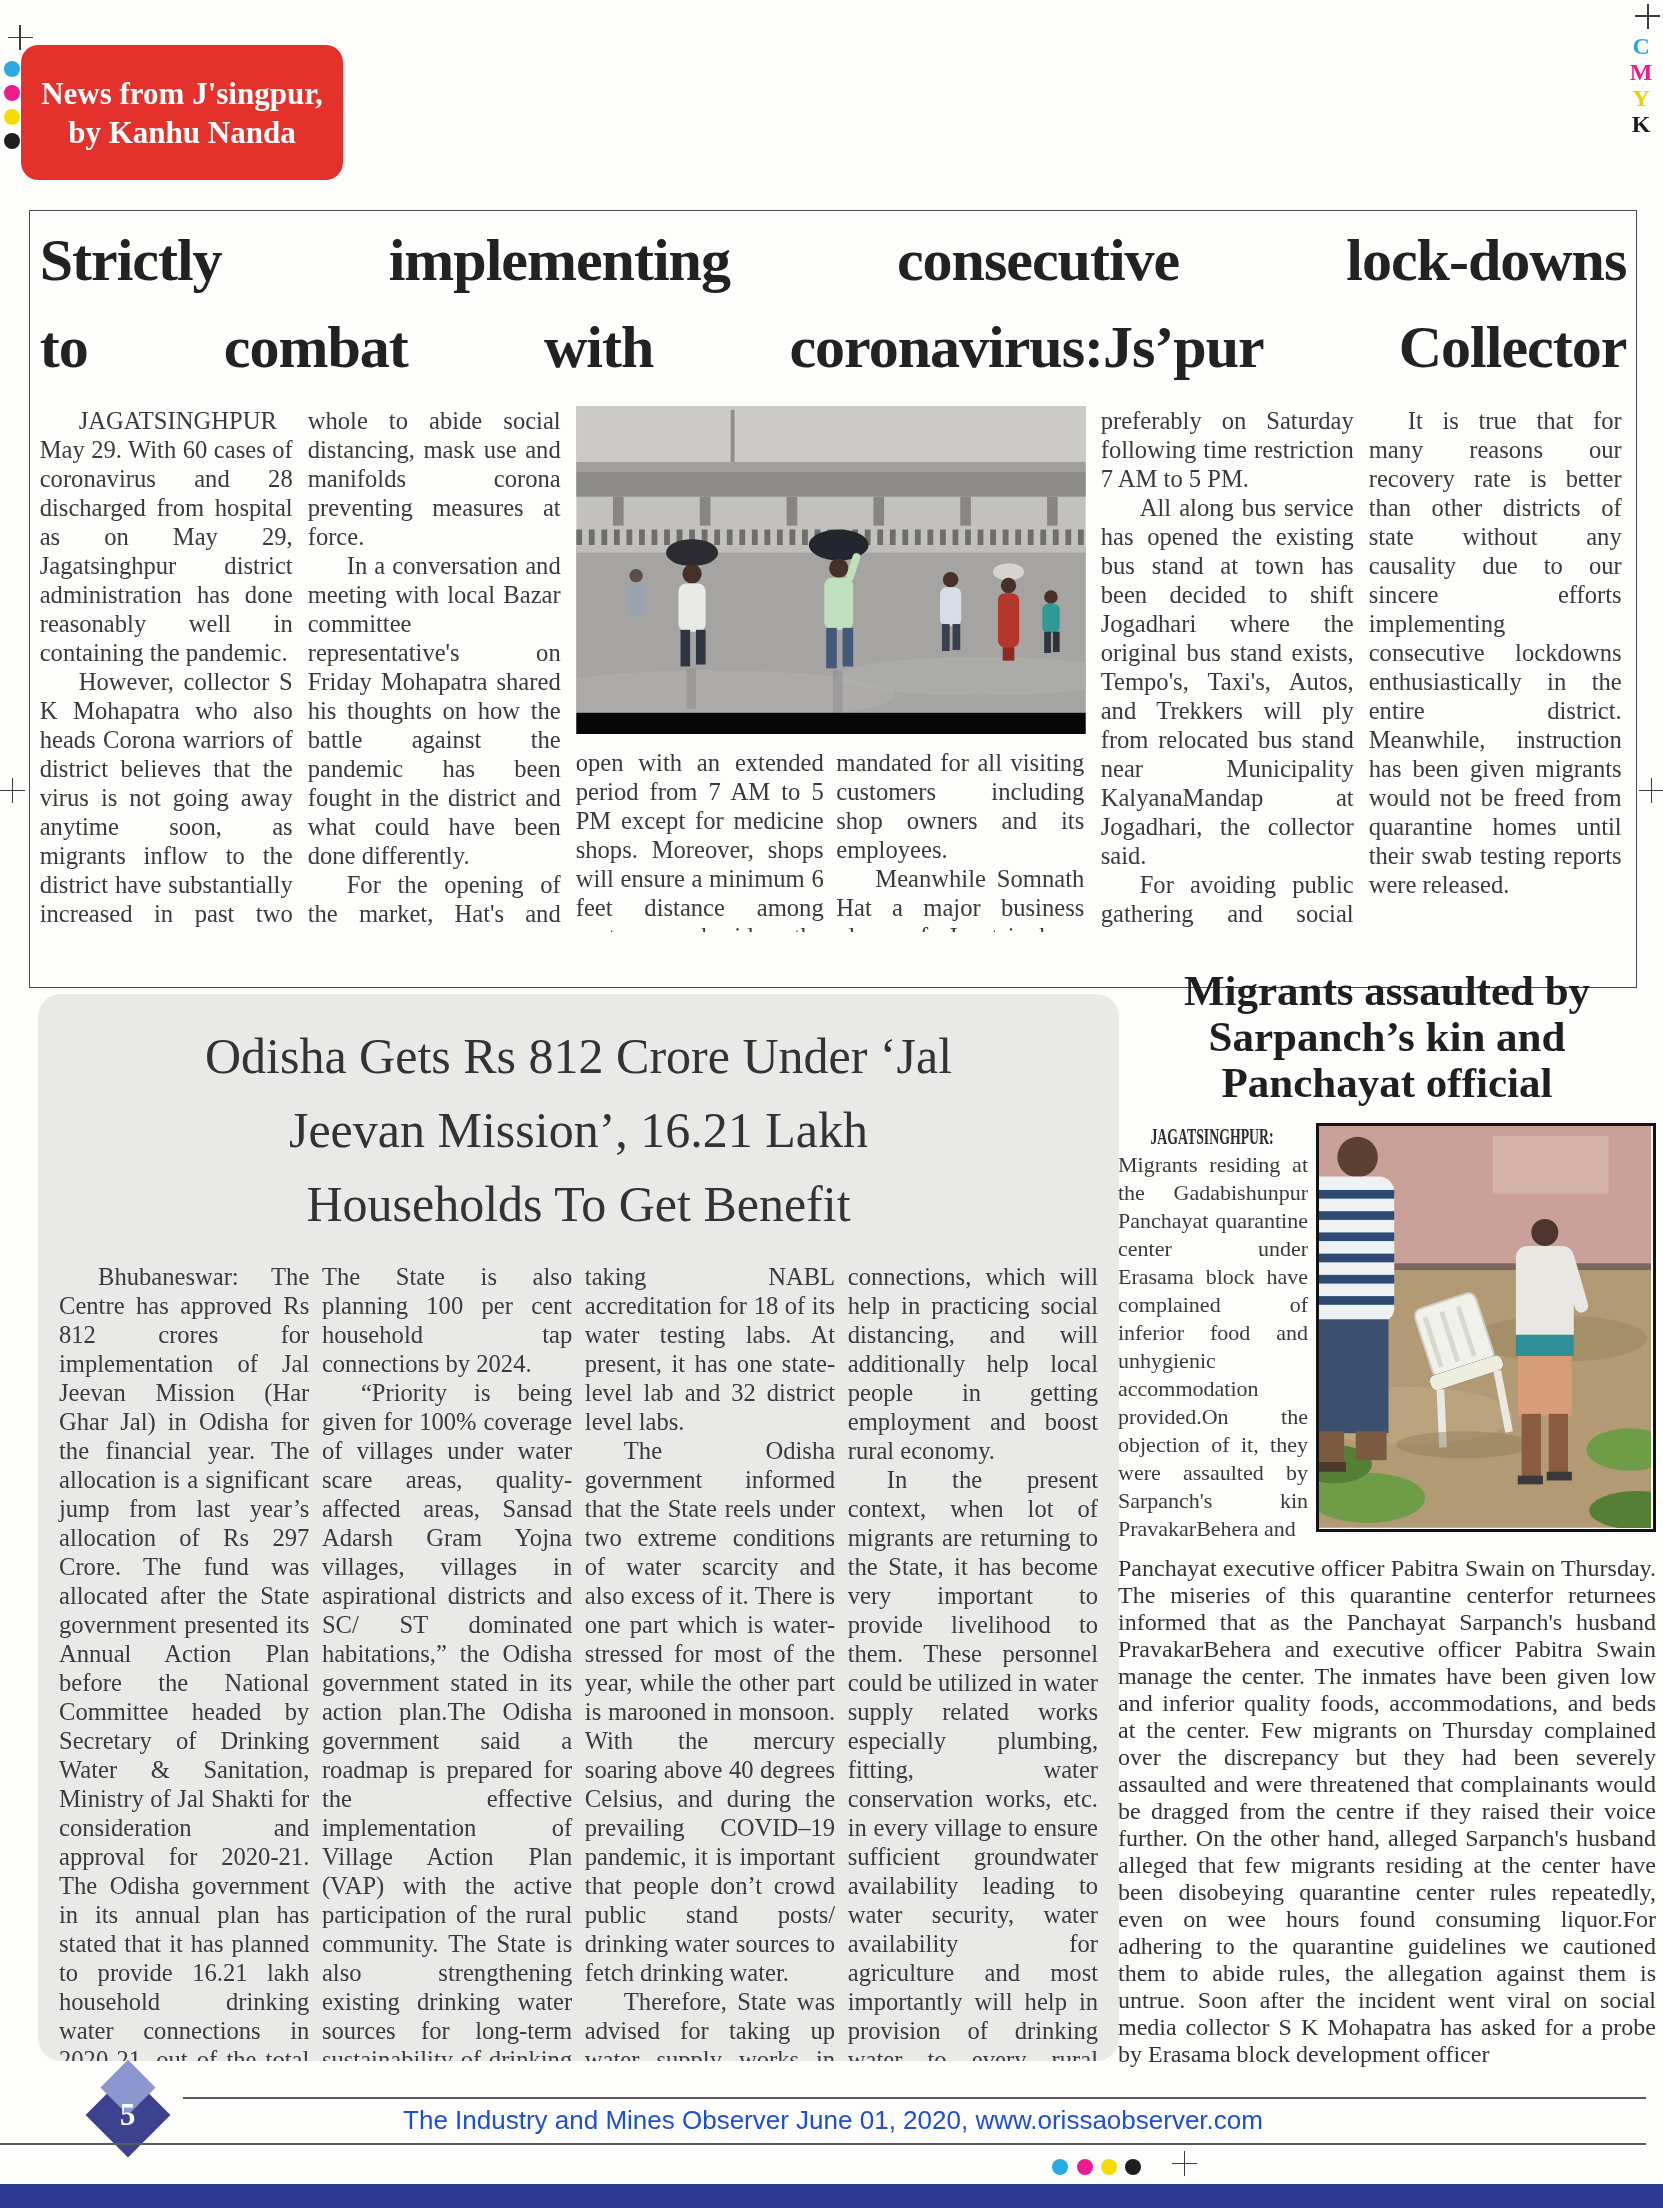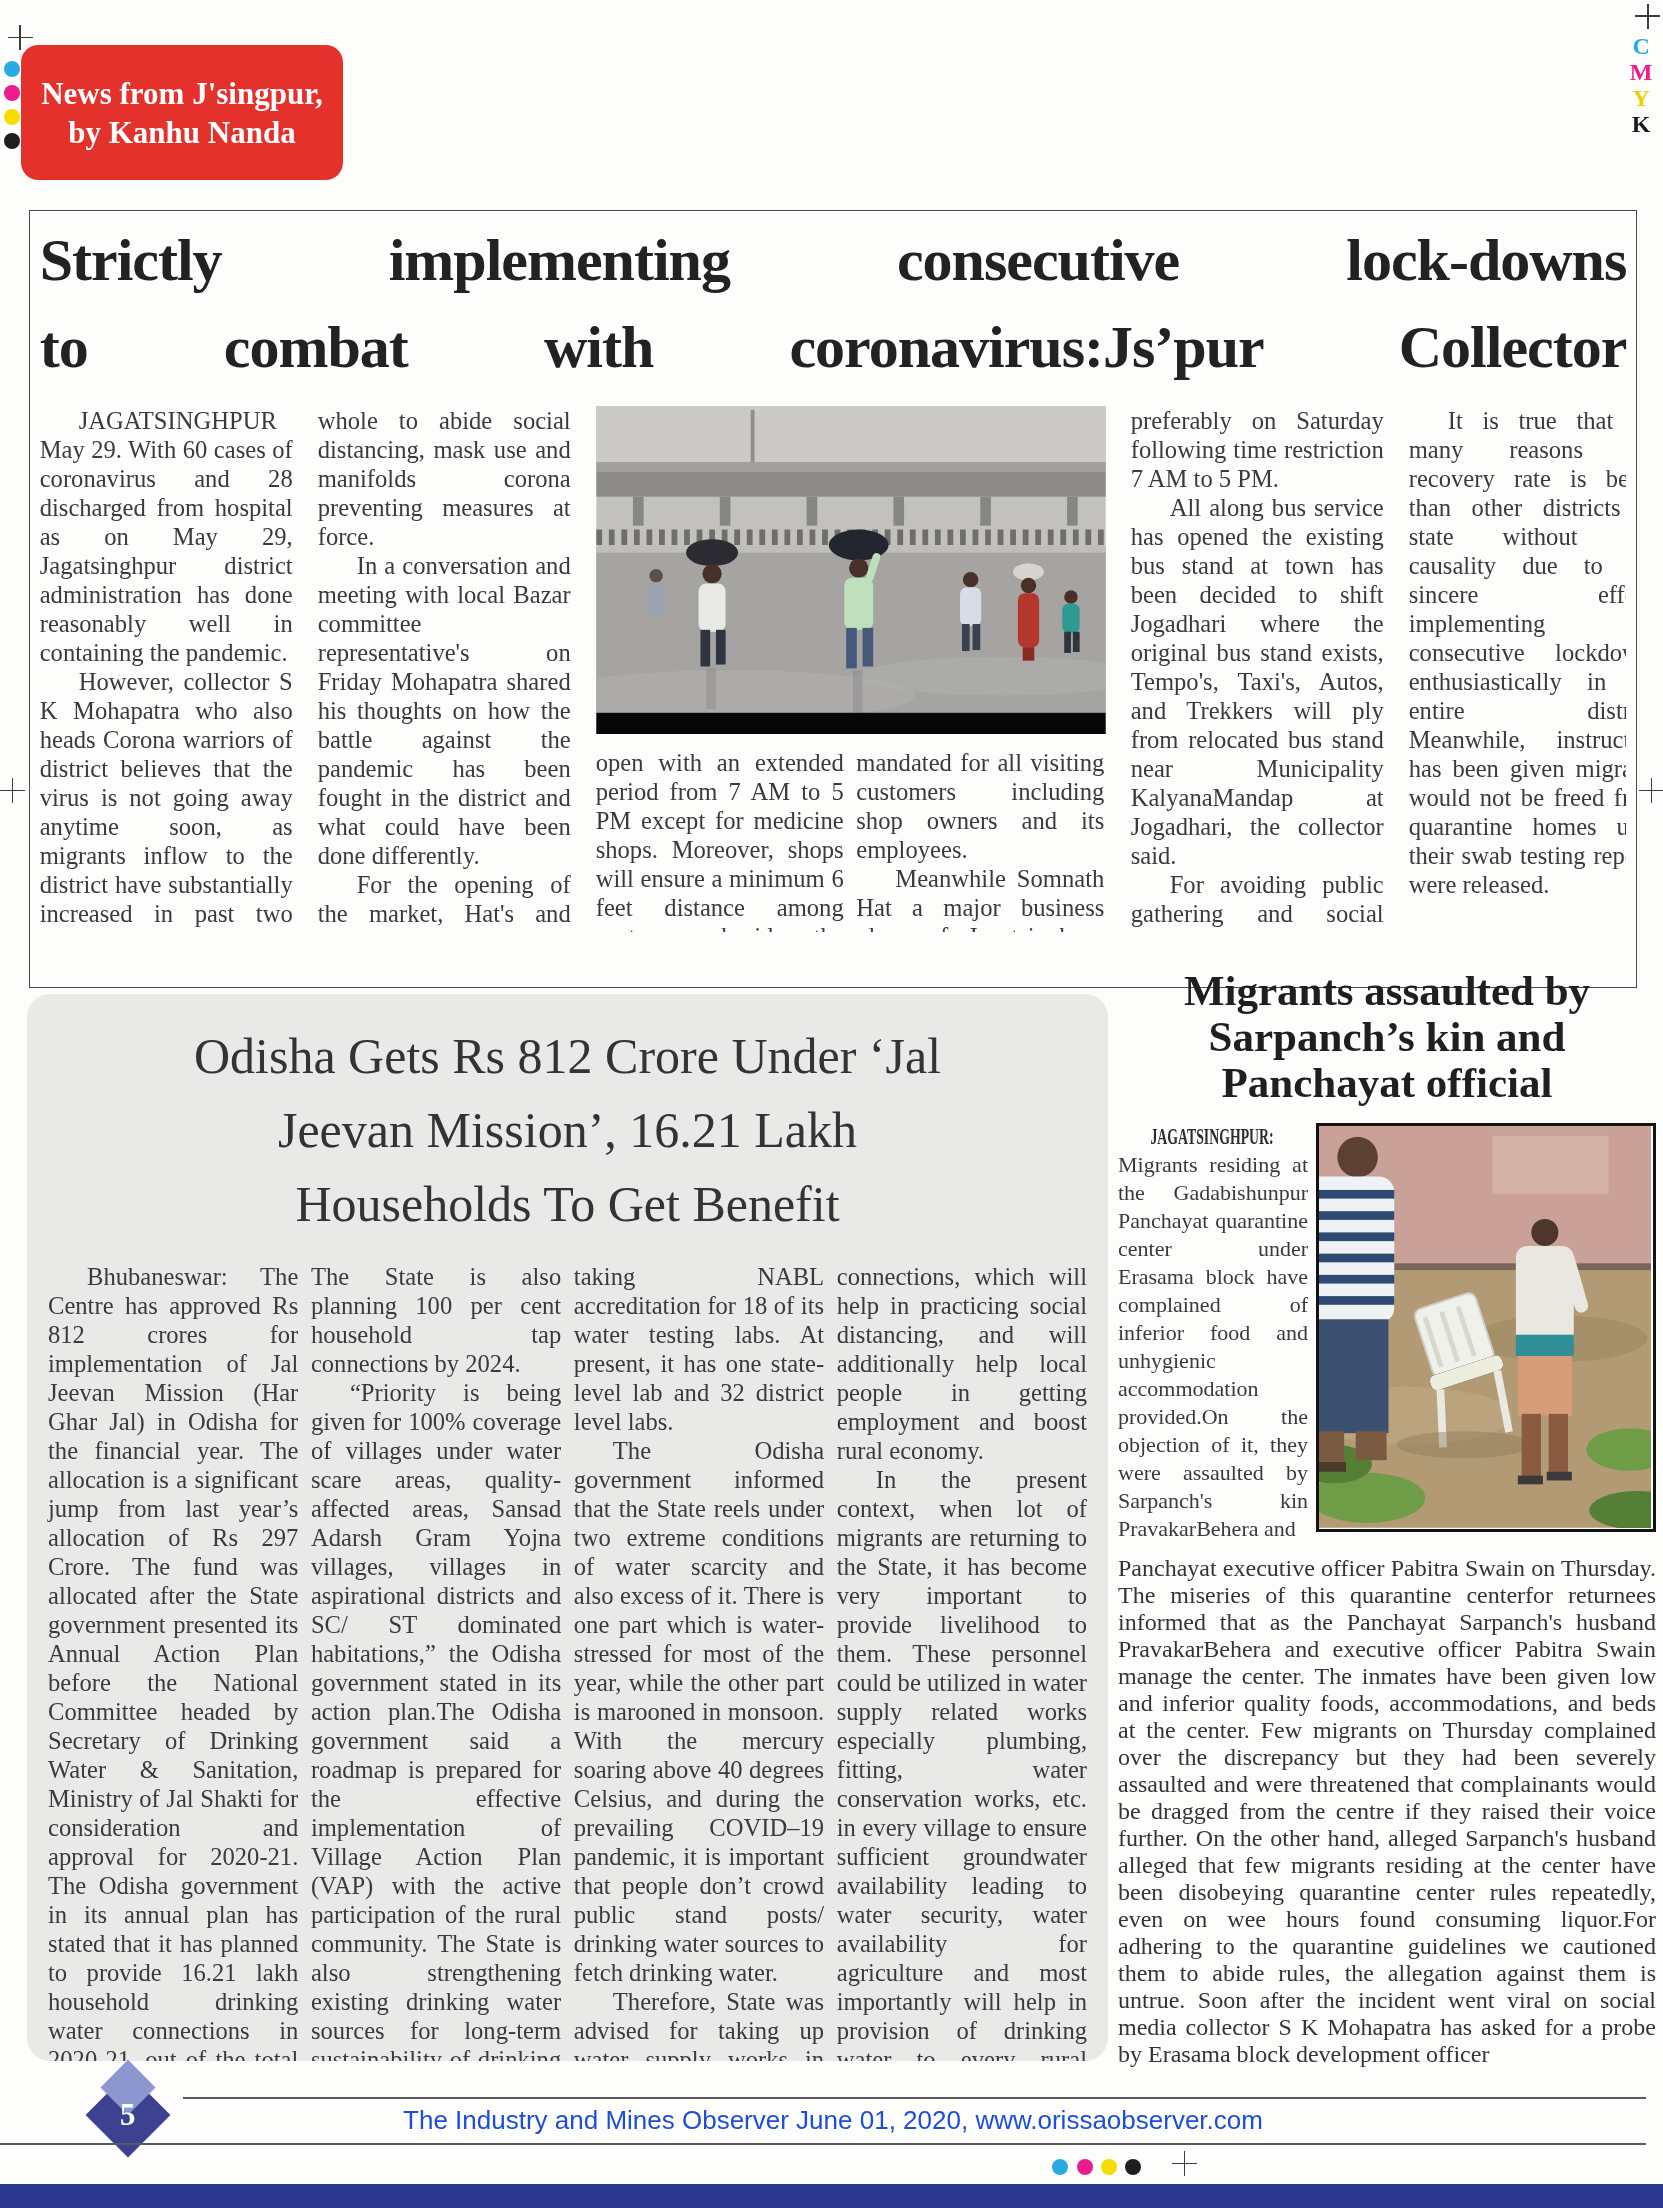--- a/index.html
+++ b/index.html
@@ -20,31 +20,31 @@
   
   .newsbox{position:absolute;left:21px;top:45px;width:322px;height:135px;background:#e5312b;
         border-radius:17.4px;color:#fff;font-weight:700;font-size:31px;line-height:39px;
         display:flex;flex-direction:column;justify-content:center;text-align:center;}
 
   
   .article1{position:absolute;left:29px;top:210px;width:1608px;height:778px;border:1.9px solid #4a4a4a;
         box-sizing:border-box;padding:5.8px 9.7px;background:#fdfdfb;}
   .h1line{font-size:60px;font-weight:700;line-height:87px;color:#222;
         text-align:justify;text-align-last:justify;letter-spacing:-1px;white-space:nowrap;}
-  .a1-body{display:flex;gap:25px;margin-top:15.4px;height:526px;overflow:hidden;}
+  .a1-body{display:flex;gap:15px;margin-top:15.4px;height:526px;overflow:hidden;}
   .ncol{width:253px;flex:0 0 253px;}
   .mid{width:510px;flex:0 0 510px;}
   .midcols{display:flex;gap:12.6px;margin-top:13.5px;}
   .midcols .mcol{width:248px;flex:0 0 248px;}
   .bodytext p{margin:0;font-size:24.6px;line-height:29px;text-align:justify;color:#3a3a3a;}
   .bodytext p.ind{text-indent:39px;}
   .photo-frame{display:block;}
 
   
-  .article2{position:absolute;left:27px;top:994px;width:1081px;height:1067px;background:#e9e9e8;
+  .article2{position:absolute;left:38px;top:994px;width:1081px;height:1067px;background:#e9e9e8;
         border-radius:23px;box-sizing:border-box;padding:25px 21px 0;overflow:hidden;}
   .h2line{text-align:center;font-size:50px;font-weight:400;line-height:74px;color:#333;letter-spacing:0;}
   .a2-body{display:flex;gap:12.6px;margin-top:21px;}
   .a2-body .acol{flex:1 1 0;}
 
   
   .article3{position:absolute;left:1118px;top:968px;width:538px;}
   .h3line{text-align:center;font-size:43px;font-weight:700;line-height:46px;color:#1f1f1f;}
   .a3-row{display:flex;gap:7.7px;margin-top:17.4px;}
   .a3-intro{width:190px;flex:0 0 190px;}

